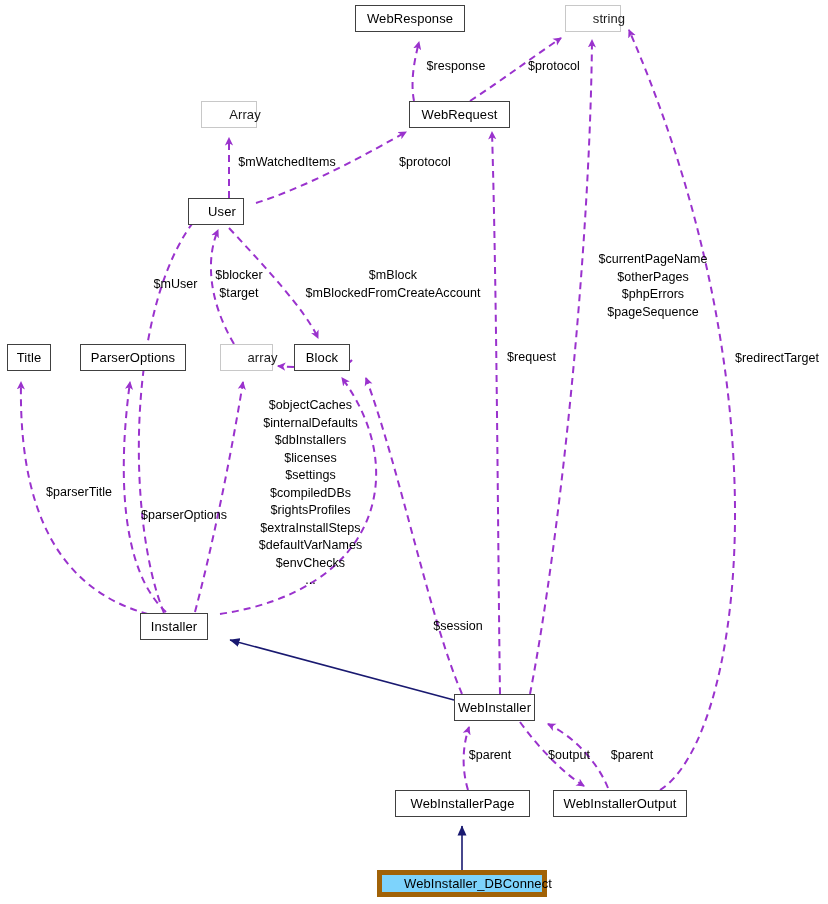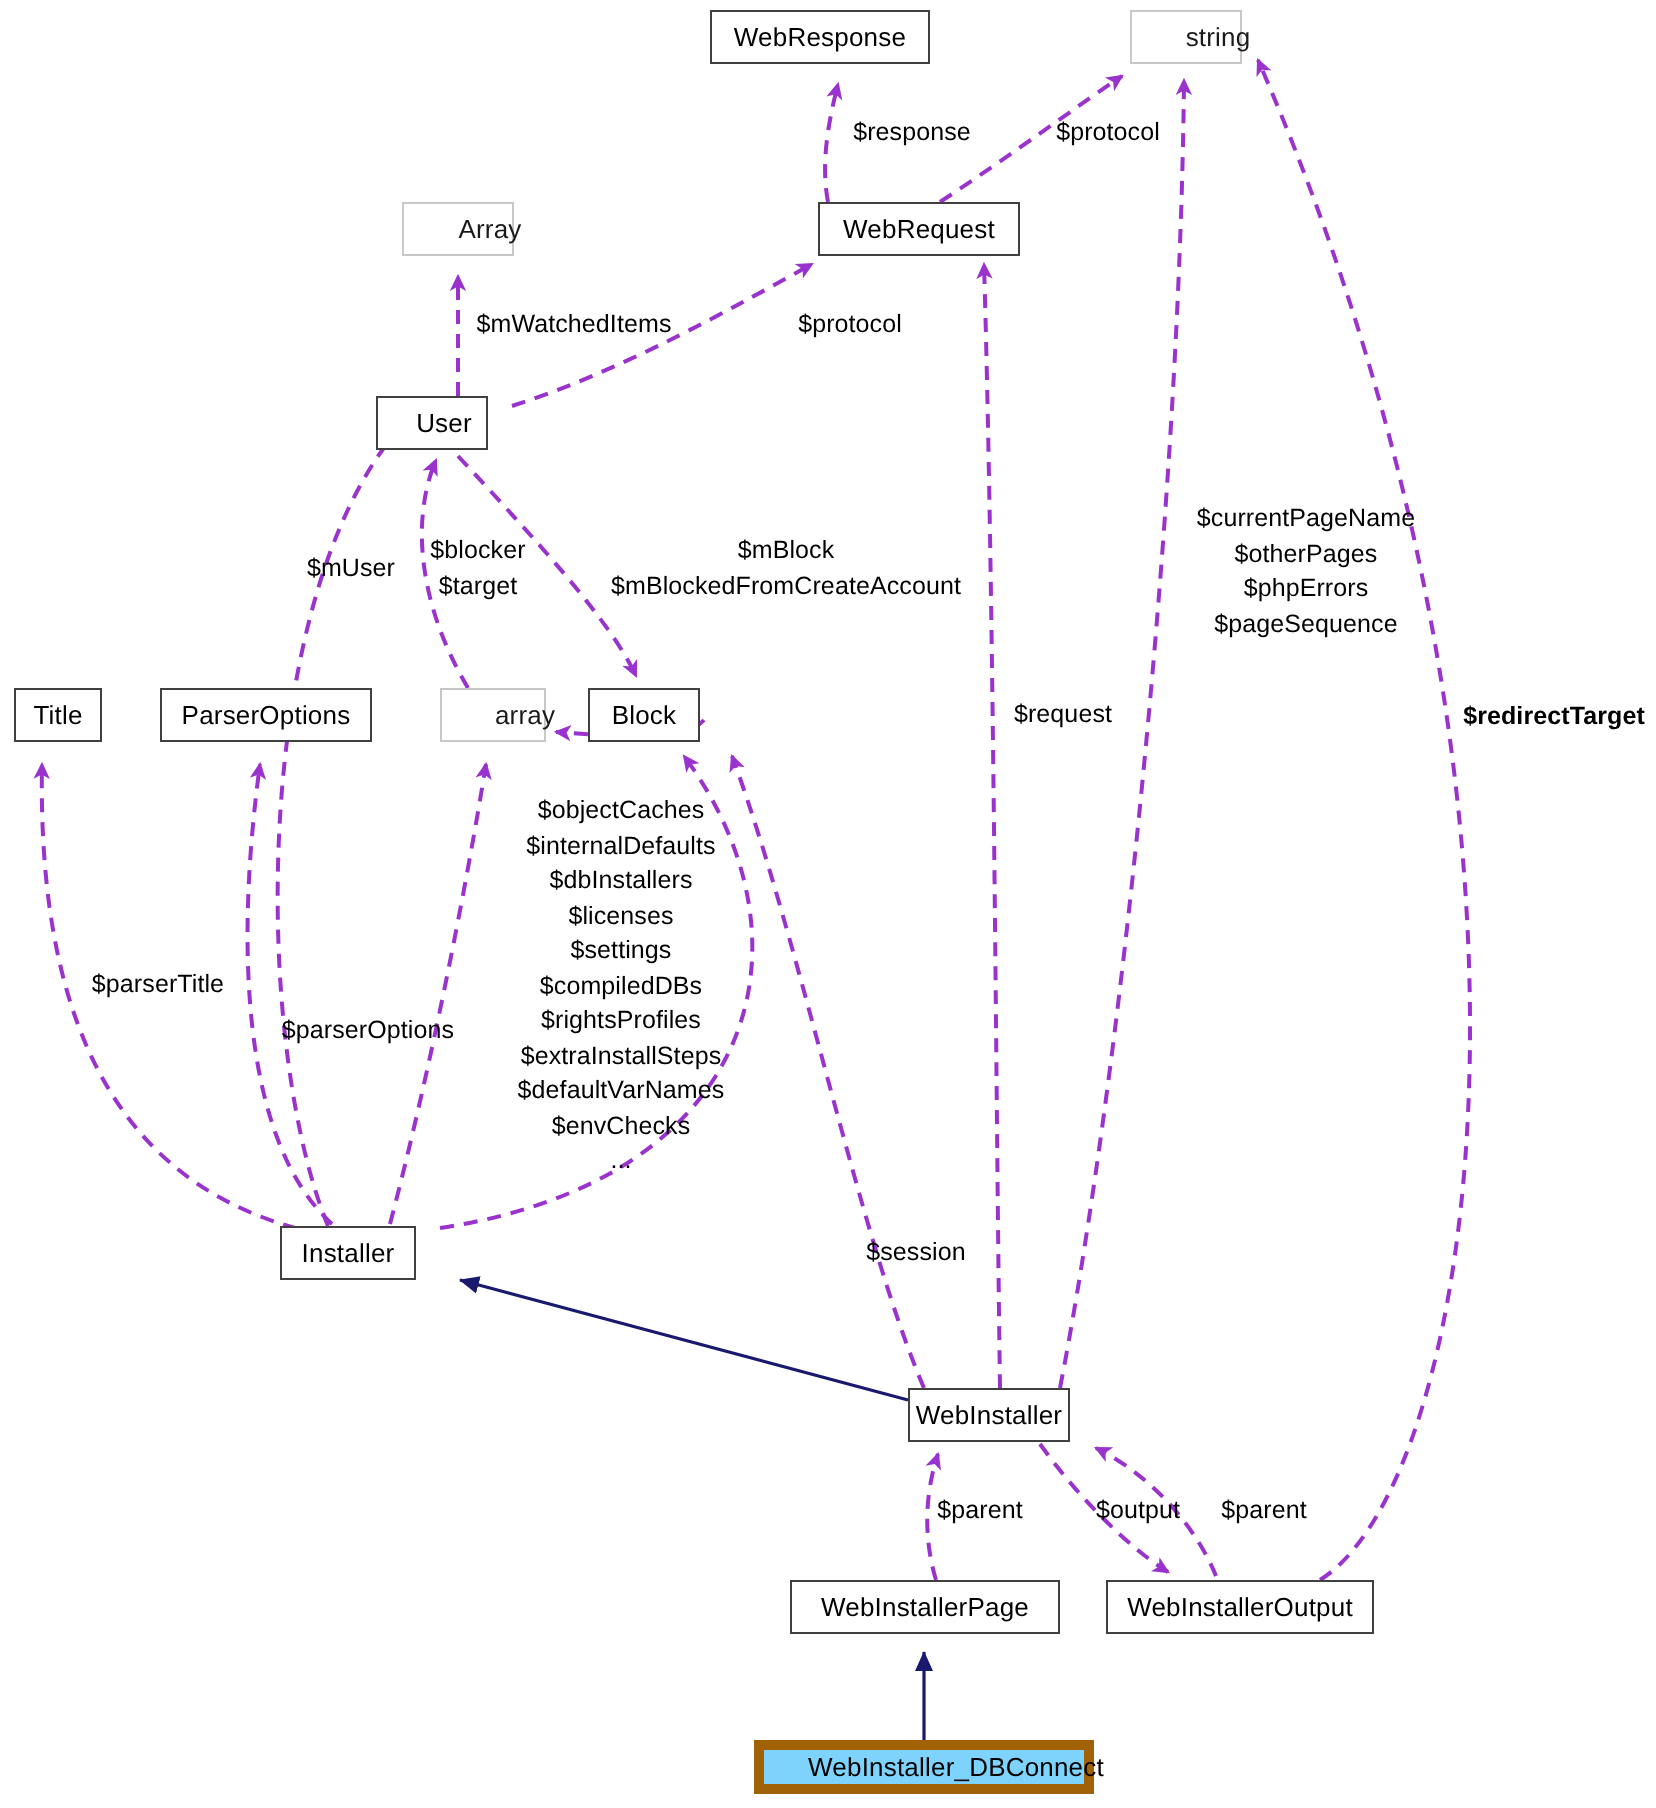--- a/index.html
+++ b/index.html
@@ -99,21 +99,21 @@
     </div>
   <div id="labels">
       <div class="edgelabel" style="left: 418px; top: 58px; width: 76px;">$response</div>
       <div class="edgelabel" style="left: 518px; top: 58px; width: 72px;">$protocol</div>
       <div class="edgelabel" style="left: 232px; top: 154px; width: 110px;">$mWatchedItems</div>
       <div class="edgelabel" style="left: 386px; top: 154px; width: 78px;">$protocol</div>
       <div class="edgelabel" style="left: 148px; top: 276px; width: 55px;">$mUser</div>
       <div class="edgelabel" style="left: 210px; top: 267px; width: 58px;">$blocker<br>$target</div>
       <div class="edgelabel" style="left: 301px; top: 267px; width: 184px;">$mBlock<br>$mBlockedFromCreateAccount</div>
       <div class="edgelabel" style="left: 598px; top: 251px; width: 110px;">$currentPageName<br>$otherPages<br>$phpErrors<br>$pageSequence</div>
-      <div class="edgelabel" style="left: 729px; top: 350px; width: 96px; font-weight: bold;">$redirectTarget</div>
+      <div class="edgelabel" style="left: 729px; top: 350px; width: 96px;">$redirectTarget</div>
       <div class="edgelabel" style="left: 499px; top: 349px; width: 65px;">$request</div>
       <div class="edgelabel" style="left: 243px; top: 397px; width: 135px;">$objectCaches<br>$internalDefaults<br>$dbInstallers<br>$licenses<br>$settings<br>$compiledDBs<br>$rightsProfiles<br>$extraInstallSteps<br>$defaultVarNames<br>$envChecks<br>...</div>
       <div class="edgelabel" style="left: 38px; top: 484px; width: 82px;">$parserTitle</div>
       <div class="edgelabel" style="left: 135px; top: 484px; width: 98px; margin-top: 23px;">$parserOptions</div>
       <div class="edgelabel" style="left: 425px; top: 618px; width: 66px;">$session</div>
       <div class="edgelabel" style="left: 463px; top: 747px; width: 54px;">$parent</div>
       <div class="edgelabel" style="left: 543px; top: 747px; width: 52px;">$output</div>
       <div class="edgelabel" style="left: 605px; top: 747px; width: 54px;">$parent</div>
     </div>
 </div>

